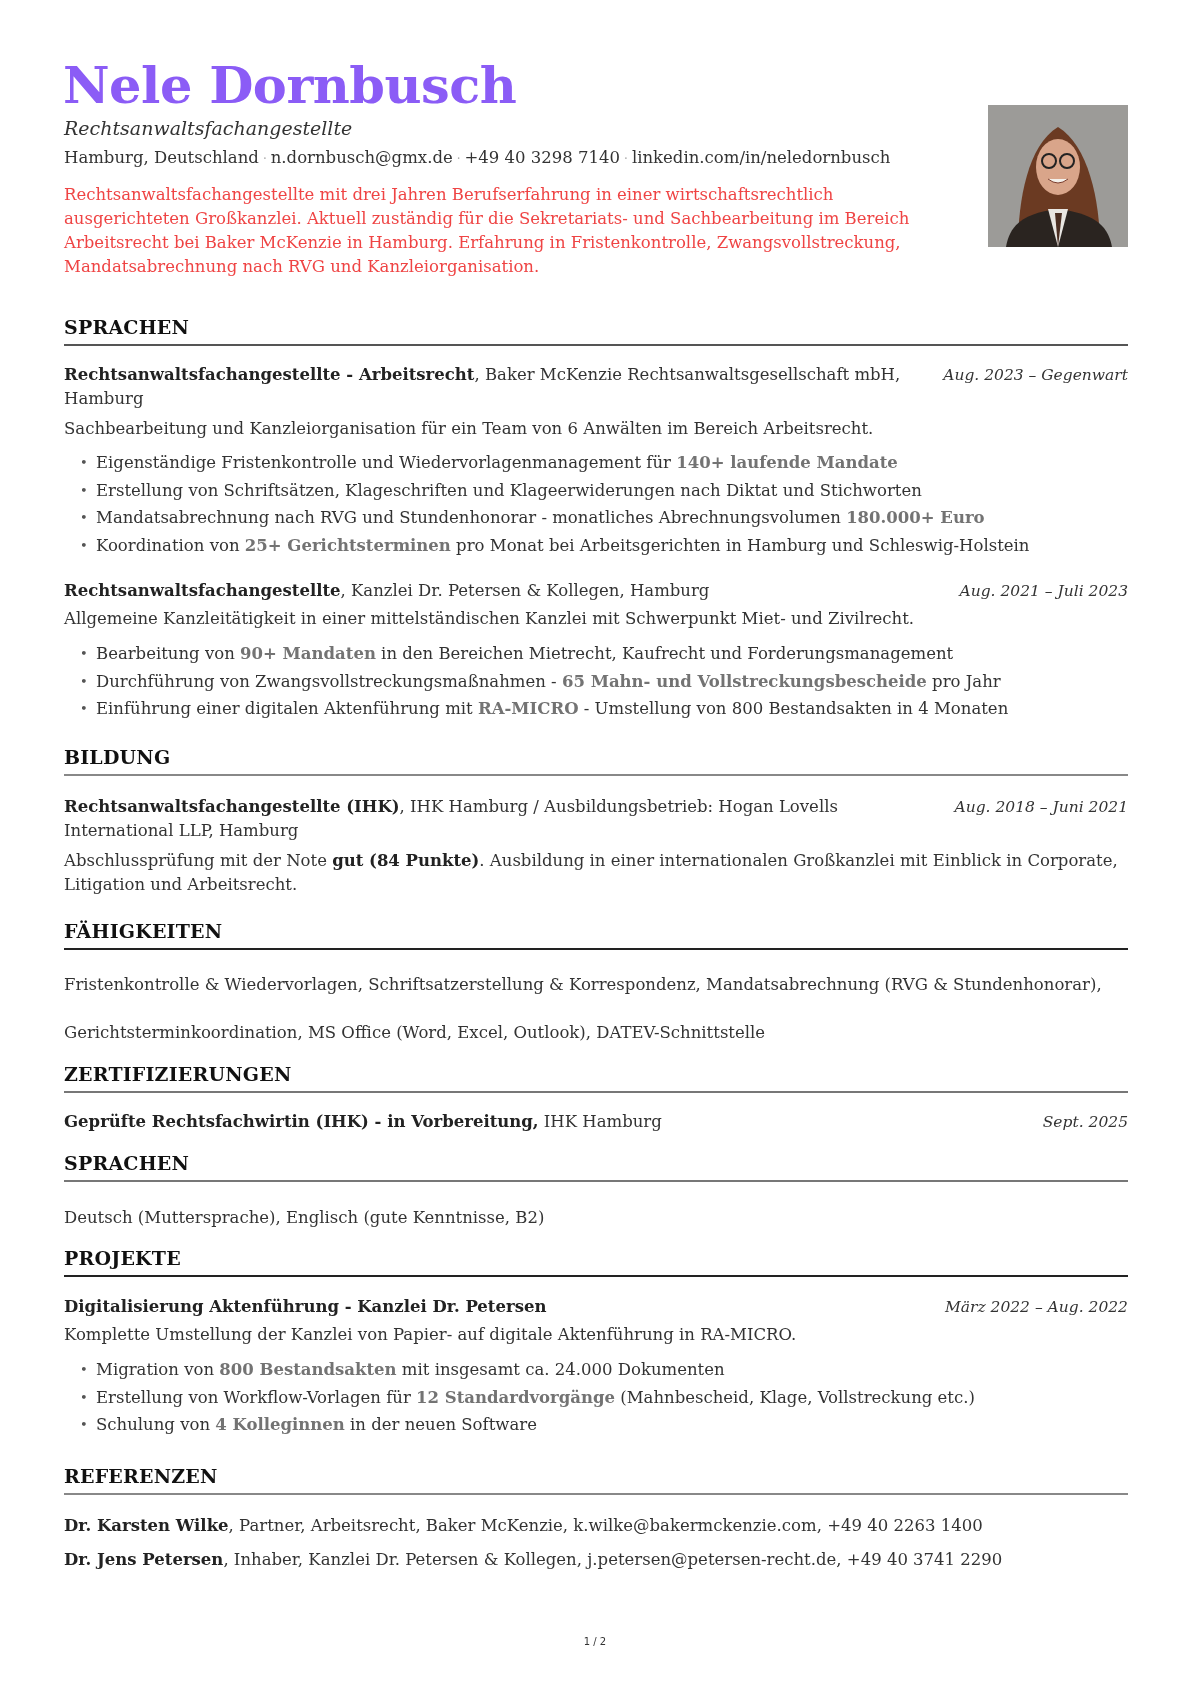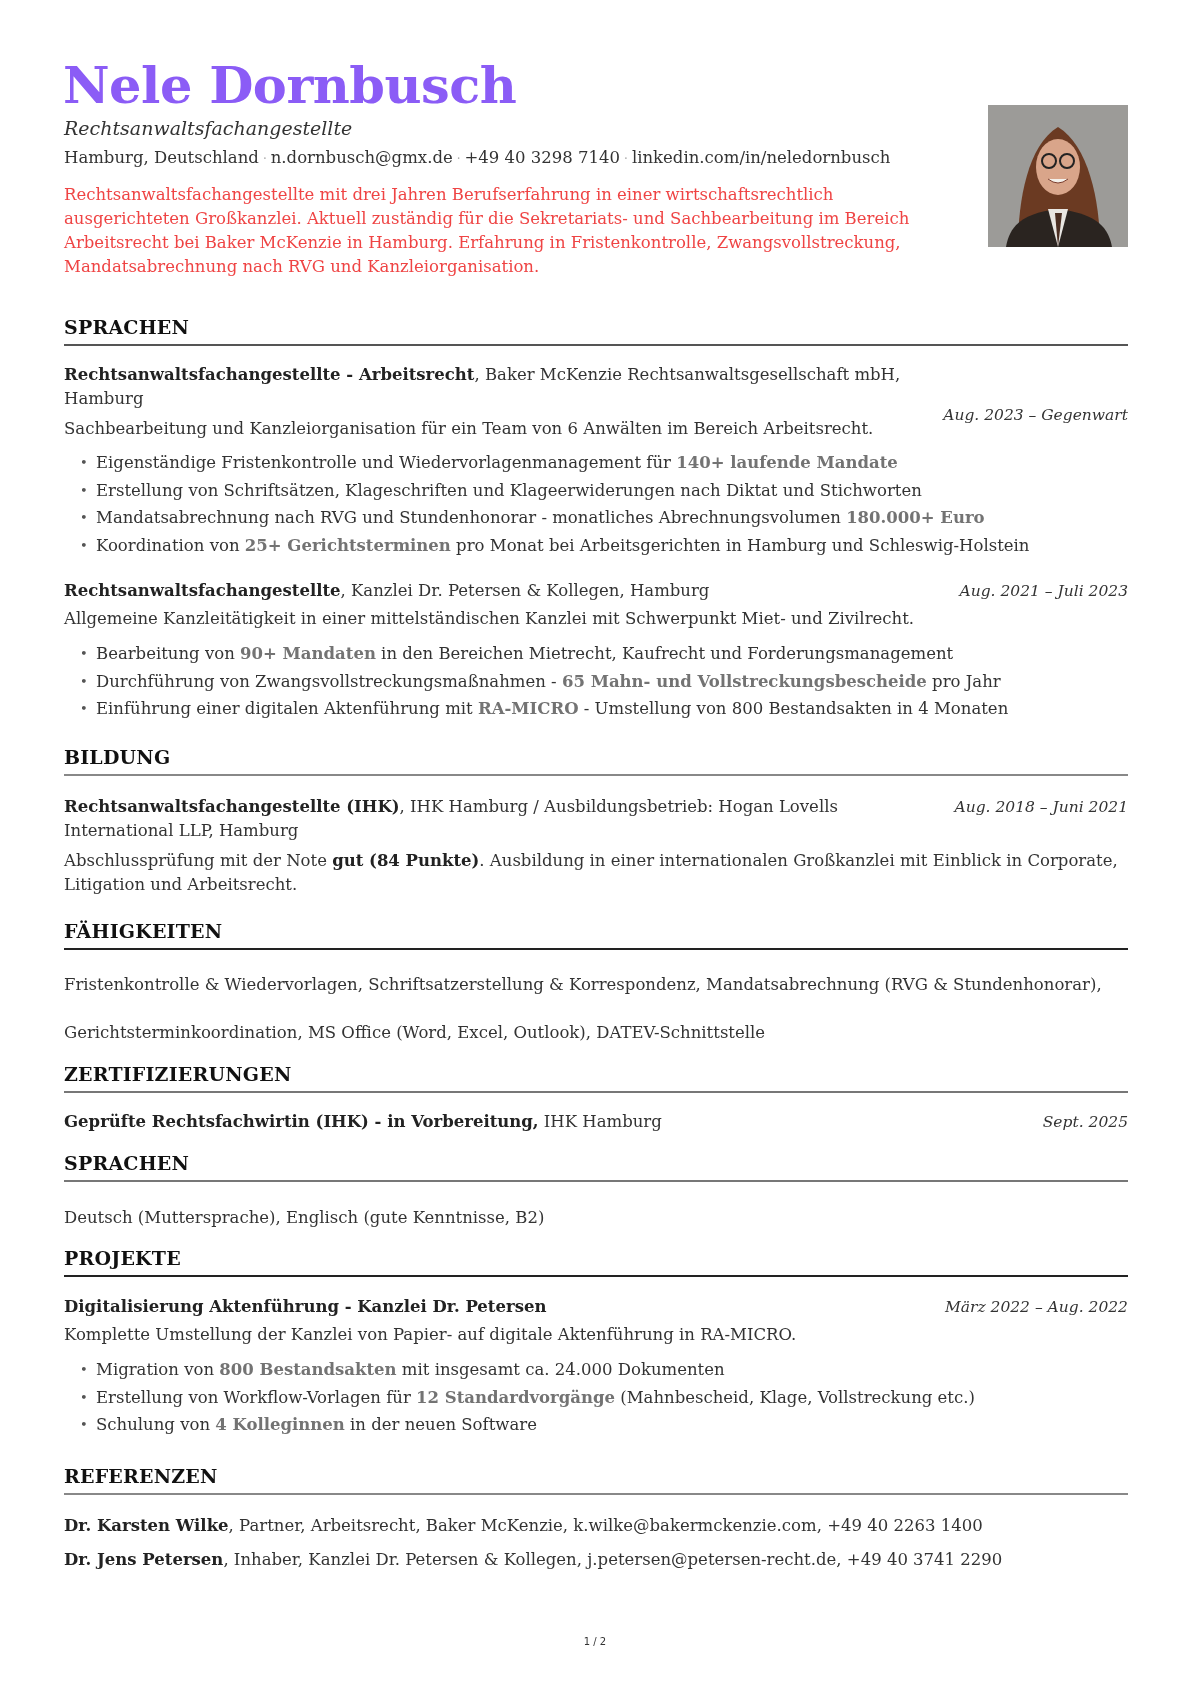--- a/index.html
+++ b/index.html
@@ -47,21 +47,21 @@
   </svg>
 </div>
 
 <div class="abs section-h" style="top:315px;">SPRACHEN</div>
 <div class="abs rule" style="top:344px;"></div>
 
 <div class="abs row" style="top:363px; width:860px;">
   <b>Rechtsanwaltsfachangestellte - Arbeitsrecht</b><span>, Baker McKenzie Rechtsanwaltsgesellschaft mbH,</span><br>
   <span>Hamburg</span>
 </div>
-<div class="abs date" style="top:363px;margin-top:40px;">Aug. 2023 – Gegenwart</div>
+<div class="abs date" style="top:363px;">Aug. 2023 – Gegenwart</div>
 <div class="abs row" style="top:417px;">Sachbearbeitung und Kanzleiorganisation für ein Team von 6 Anwälten im Bereich Arbeitsrecht.</div>
 <ul class="abs bullets" style="top:449px;">
   <li><span>Eigenständige Fristenkontrolle und Wiedervorlagenmanagement für </span><b>140+ laufende Mandate</b><span></span></li>
   <li><span>Erstellung von Schriftsätzen, Klageschriften und Klageerwiderungen nach Diktat und Stichworten</span><b></b><span></span></li>
   <li><span>Mandatsabrechnung nach RVG und Stundenhonorar - monatliches Abrechnungsvolumen </span><b>180.000+ Euro</b><span></span></li>
   <li><span>Koordination von </span><b>25+ Gerichtsterminen</b><span> pro Monat bei Arbeitsgerichten in Hamburg und Schleswig-Holstein</span></li>
 </ul>
 
 <div class="abs row" style="top:579px;">
   <b>Rechtsanwaltsfachangestellte</b><span>, Kanzlei Dr. Petersen &amp; Kollegen, Hamburg</span>

